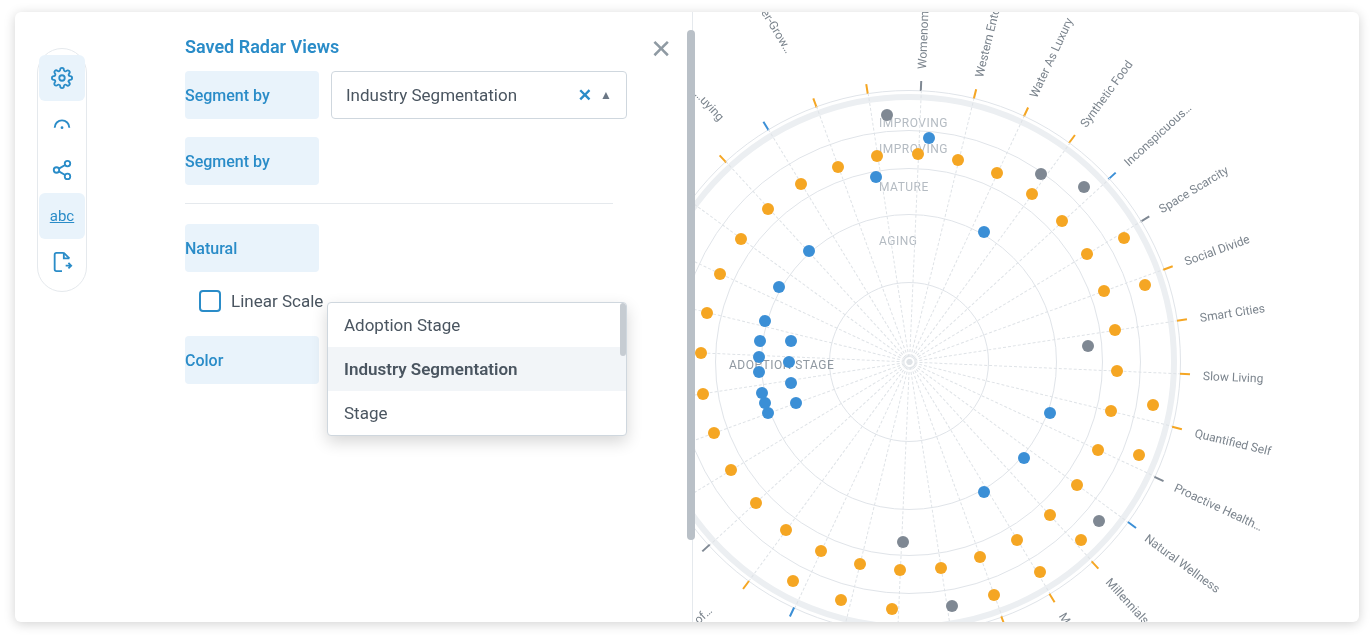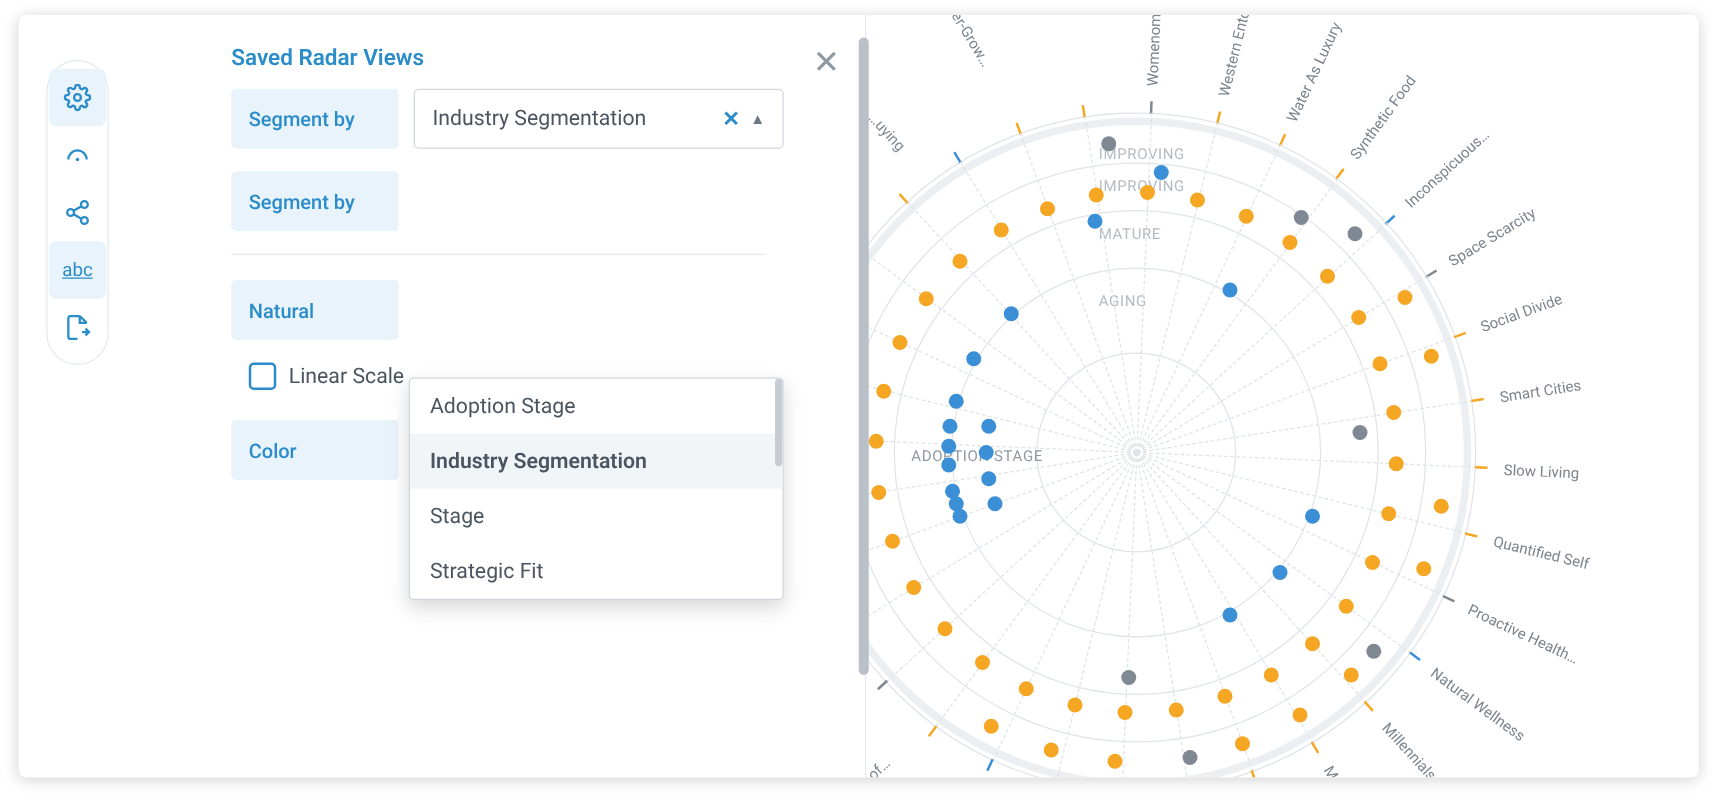--- a/index.html
+++ b/index.html
@@ -11,21 +11,21 @@
 .tb-btn svg{width:22px;height:22px;stroke:#2a8cc8;fill:none;stroke-width:2}
 .abc{font-size:15px;color:#2a8cc8;text-decoration:underline}
 .panel{position:absolute;left:116px;top:0;width:562px;height:100%;border-right:1px solid #e5e9ed;background:#fff;padding:24px 0 0 54px;z-index:2}
 .close-x{position:absolute;right:20px;top:22px;font-size:26px;color:#8f9aa3;cursor:pointer}
 .h1{color:#2a8cc8;font-size:18px;font-weight:600;margin-bottom:14px}
 .saved-select{width:428px;height:48px;border:1px solid #cfd7de;border-radius:6px;display:flex;align-items:center;padding:0 14px;margin-bottom:28px}
 .sv-icon{width:22px;height:22px;color:#6b7785;margin-right:16px}
 .sv-text{flex:1;font-size:17px;color:#4a5560}
 .sv-caret{color:#2a8cc8;font-size:12px}
 .row{display:flex;align-items:center;gap:12px;margin-bottom:18px}
-.label-box{background:#e9f3fb;color:#2a8cc8;font-size:16px;font-weight:500;width:134px;height:48px;display:flex;align-items:center;padding-left:14px;border-radius:4px}
+.label-box{background:#e9f3fb;color:#2a8cc8;font-size:16px;font-weight:500;width:134px;height:48px;display:flex;align-items:center;border-radius:4px}
 .value-box{flex:1;max-width:296px;height:48px;display:flex;align-items:center;padding:0 14px;font-size:17px;color:#4a5560;position:relative}
 .value-box.bordered{border:1px solid #cfd7de;border-radius:4px}
 .clr-x{color:#2a8cc8;font-weight:600;margin-right:8px;cursor:pointer}
 .up-caret{color:#6b7785;font-size:12px}
 .hr{border-top:1px solid #e5e9ed;margin:8px 0 20px 0;width:428px}
 .check-row{display:flex;align-items:center;gap:10px;font-size:17px;color:#4a5560;margin-bottom:24px}
 .check-box{width:22px;height:22px;border:2px solid #2a8cc8;border-radius:4px;margin-left:14px}
 .dropdown{position:absolute;left:312px;top:290px;width:300px;background:#fff;border:1px solid #cfd7de;border-radius:4px;box-shadow:0 6px 16px rgba(0,0,0,.16);z-index:4;max-height:292px;overflow:hidden}
 .dd-item{padding:12px 16px;font-size:17px;color:#4a5560;cursor:pointer}
 .dd-item.sel{font-weight:600;background:#f2f5f8}
@@ -118,21 +118,20 @@
       <div class="label-box">Color</div>
     </div>
   </div>
 
   <div class="panel-scroll"></div>
 
   <div class="dropdown">
     <div class="dd-item">Adoption Stage</div>
     <div class="dd-item sel">Industry Segmentation</div>
     <div class="dd-item">Stage</div>
-    <div class="dd-item">Strategic Fit</div>
     <div class="dd-scroll"></div>
   </div>
 
   <div class="radar-area" id="radar">
       <div class="band" style="left: -18px; top: 82px; height: 536px; width: 536px;"></div>
       <div class="ring" style="left: -22px; top: 78px; height: 544px; width: 544px;"></div>
       <div class="ring" style="left: 18px; top: 118px; height: 464px; width: 464px;"></div>
       <div class="ring" style="left: 56px; top: 156px; height: 388px; width: 388px;"></div>
       <div class="ring" style="left: 102px; top: 202px; height: 296px; width: 296px;"></div>
       <div class="ring" style="left: 170px; top: 270px; height: 160px; width: 160px;"></div>

